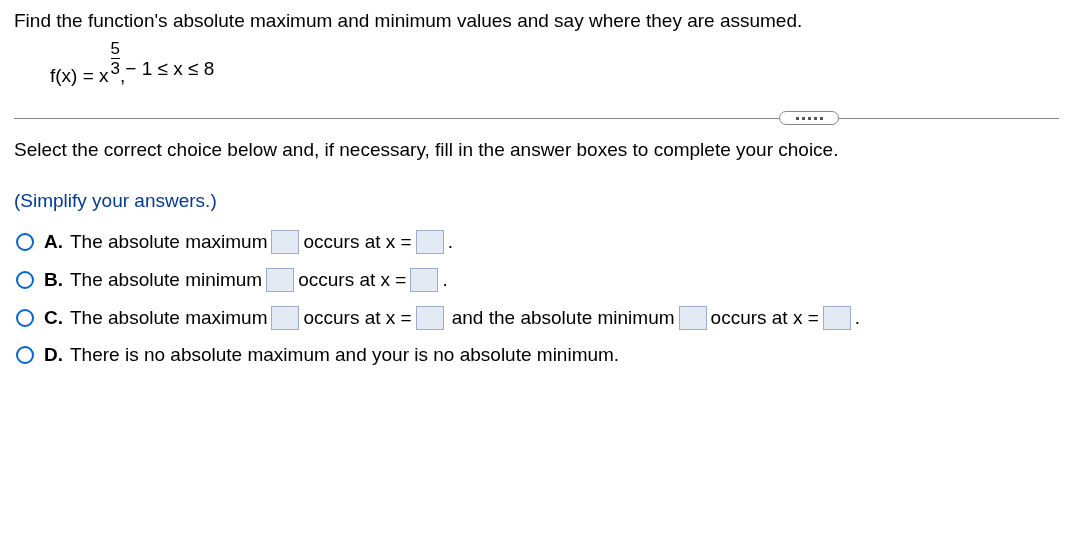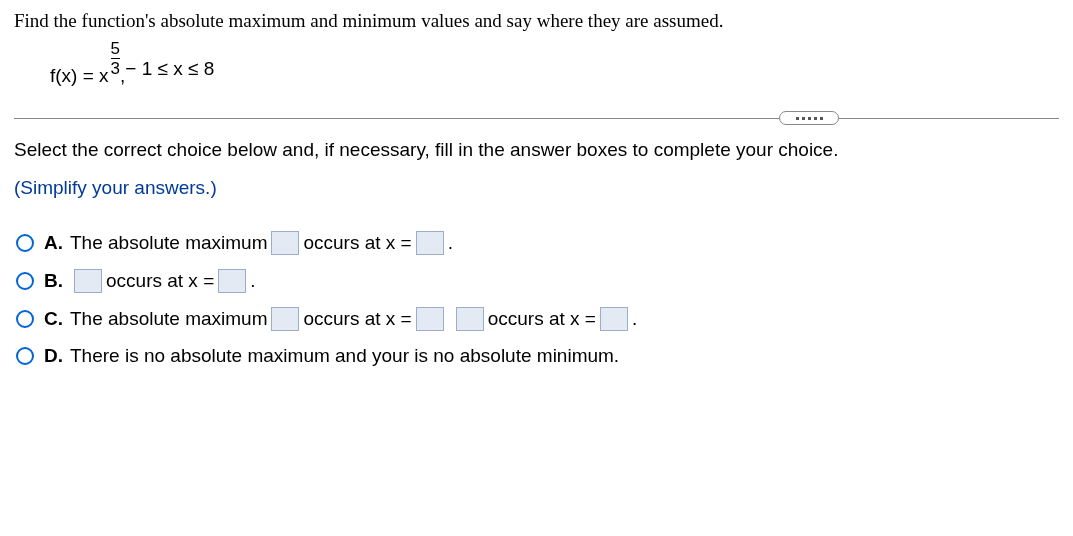--- a/index.html
+++ b/index.html
@@ -5,21 +5,21 @@
   * { box-sizing: border-box; }
   body {
     margin: 0;
     padding: 10px 14px;
     font-family: Arial, Helvetica, sans-serif;
     font-size: 19px;
     color: #000;
     background: #fff;
     width: 1073px;
   }
-  .question-text { margin-bottom: 18px; font-family: Liberation Serif, serif; }
+  .question-text { margin-bottom: 18px; }
   .formula-row {
     display: flex;
     align-items: center;
     margin: 10px 0 24px 36px;
     font-family: Arial, sans-serif;
   }
   .frac {
     display: inline-flex;
     flex-direction: column;
     align-items: center;
@@ -61,22 +61,22 @@
     align-items: center;
     justify-content: center;
   }
   .dots-pill .dots {
     display: flex;
     gap: 3px;
   }
   .dots-pill .dot {
     width: 3px; height: 3px; background: #555; border-radius: 0;
   }
-  .instruction { margin-bottom: 16px; }
-  .simplify { color: #003a9b; margin-bottom: 32px; }
+  .instruction { margin-bottom: 29px; }
+  .simplify { color: #003a9b; margin-bottom: 18px; }
   .choices { margin-left: 2px; }
   .choice-row {
     display: flex;
     align-items: center;
     margin-bottom: 14px;
     flex-wrap: nowrap;
   }
   .radio {
     appearance: none;
     -webkit-appearance: none;
@@ -159,36 +159,38 @@
       <span>occurs at x =</span>
       <input type="text" class="ans-box" style="">
       <span>.</span>
     </div>
   </div>
 
   <div class="choice-row">
     <input type="radio" name="ans" class="radio" style="">
     <span class="choice-letter">B.</span>
     <div class="choice-body">
+      <span>The absolute minimum</span>
       <input type="text" class="ans-box" style="">
       <span>occurs at x =</span>
       <input type="text" class="ans-box" style="">
       <span>.</span>
     </div>
   </div>
 
   <div class="choice-row">
     <input type="radio" name="ans" class="radio" style="">
     <span class="choice-letter">C.</span>
     <div class="choice-body">
       <span>The absolute maximum</span>
       <input type="text" class="ans-box" style="">
       <span>occurs at x =</span>
       <input type="text" class="ans-box" style="">
       <span class="gap"></span>
+      <span>and the absolute minimum</span>
       <input type="text" class="ans-box" style="">
       <span>occurs at x =</span>
       <input type="text" class="ans-box" style="">
       <span>.</span>
     </div>
   </div>
 
   <div class="choice-row">
     <input type="radio" name="ans" class="radio" style="">
     <span class="choice-letter">D.</span>

